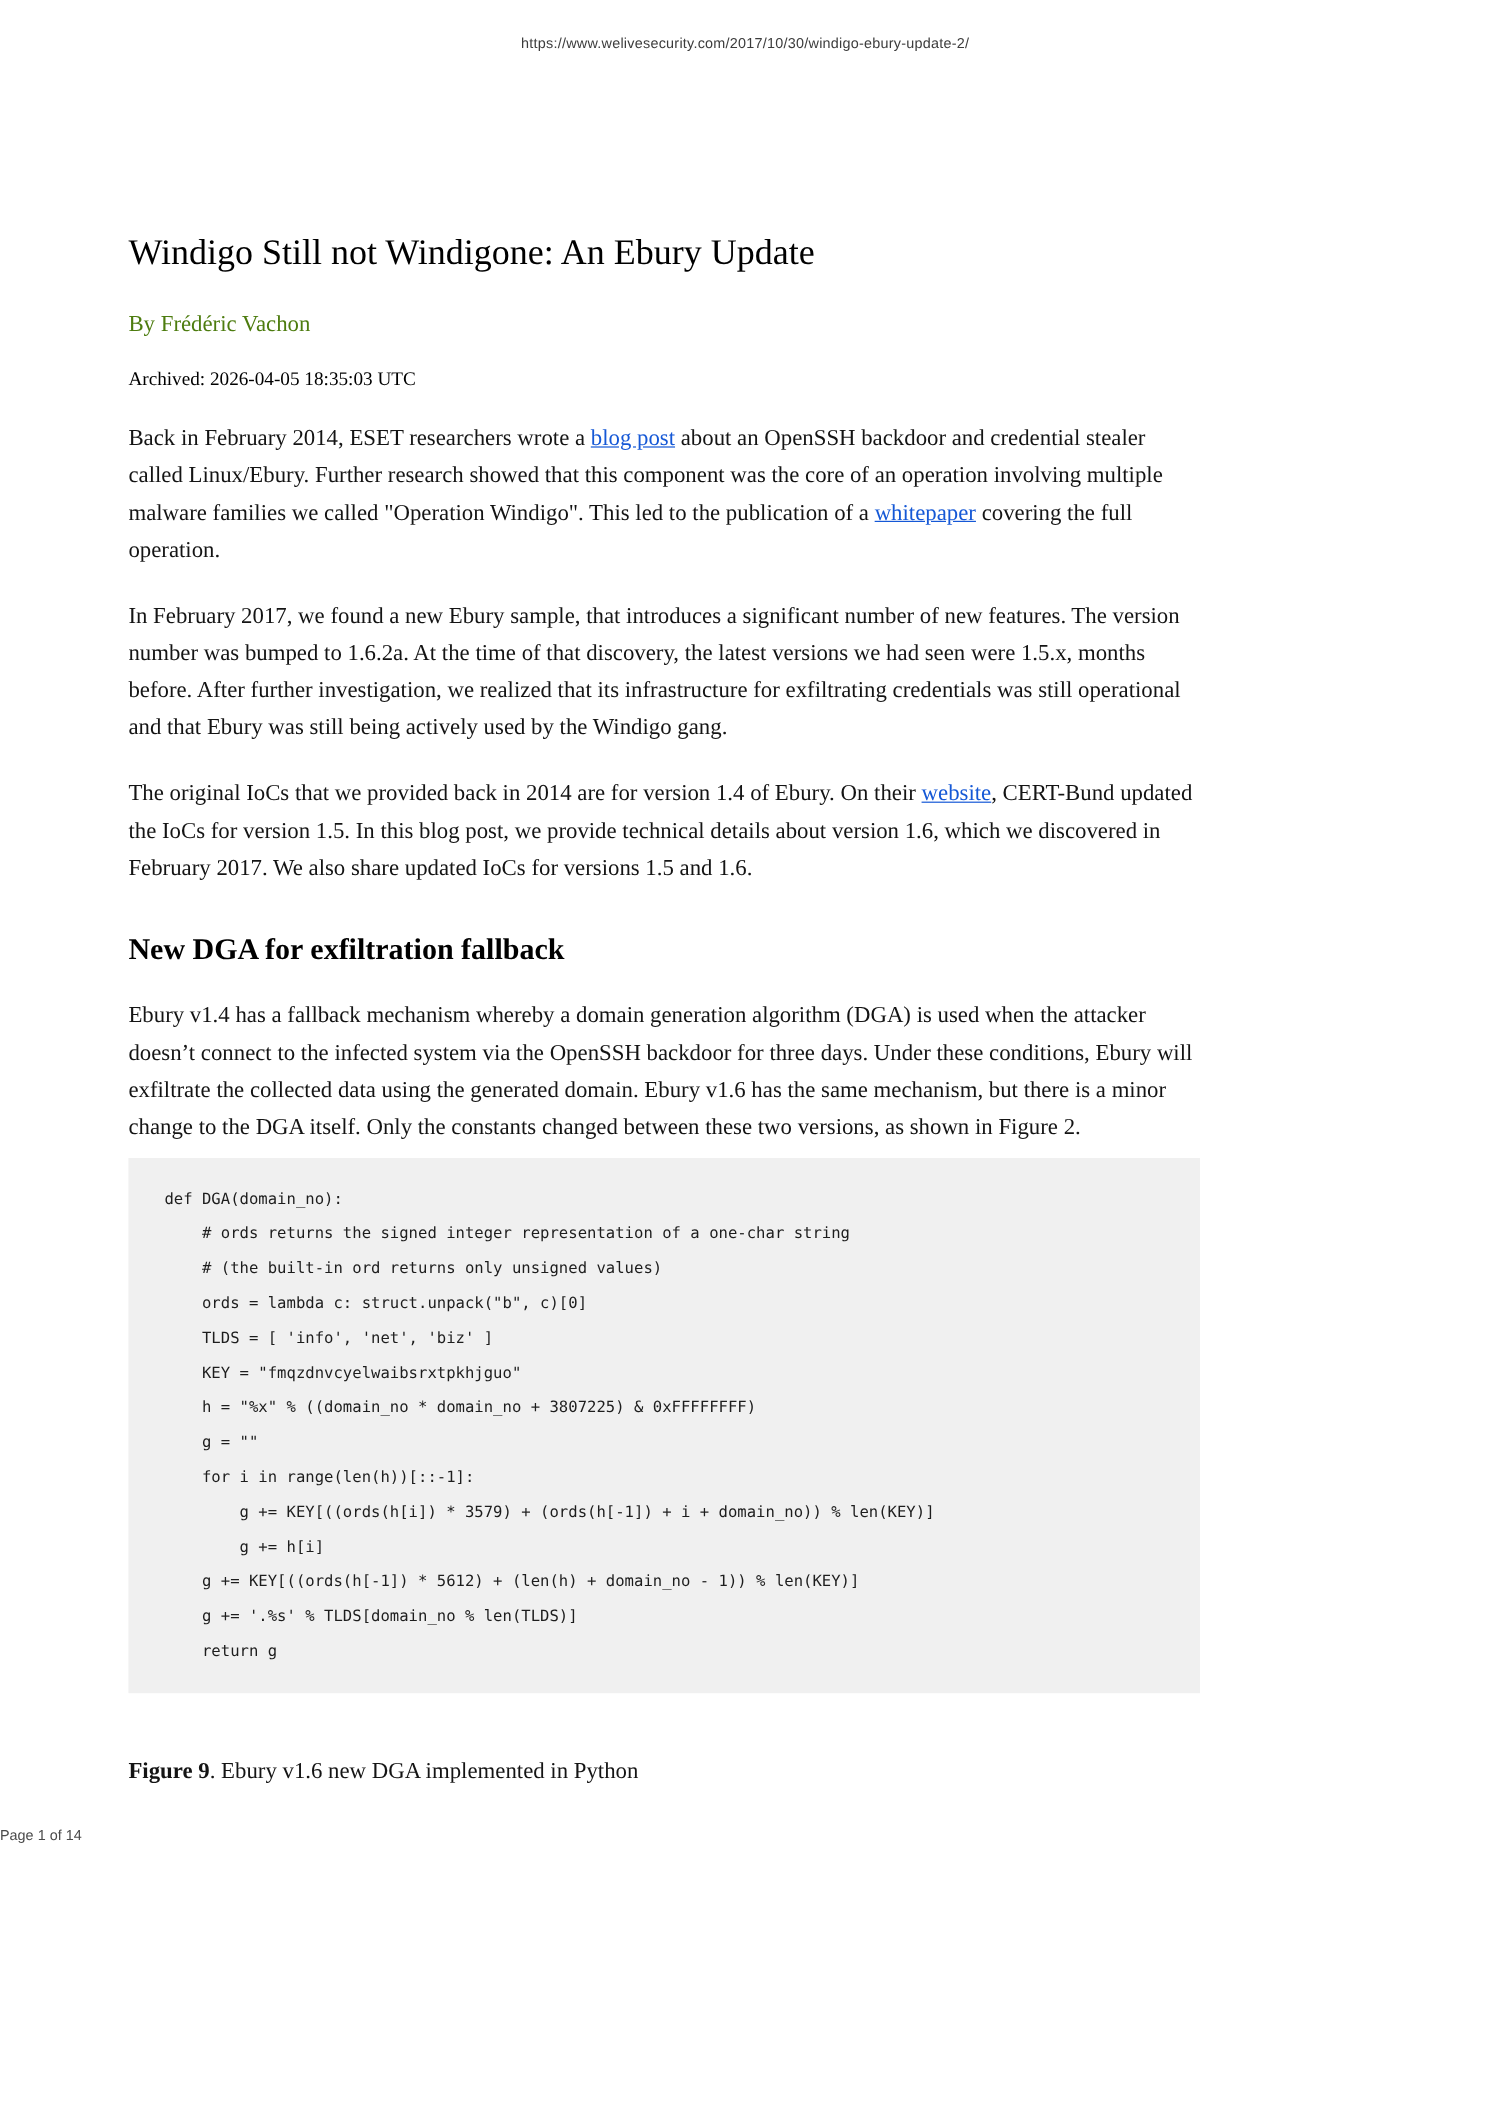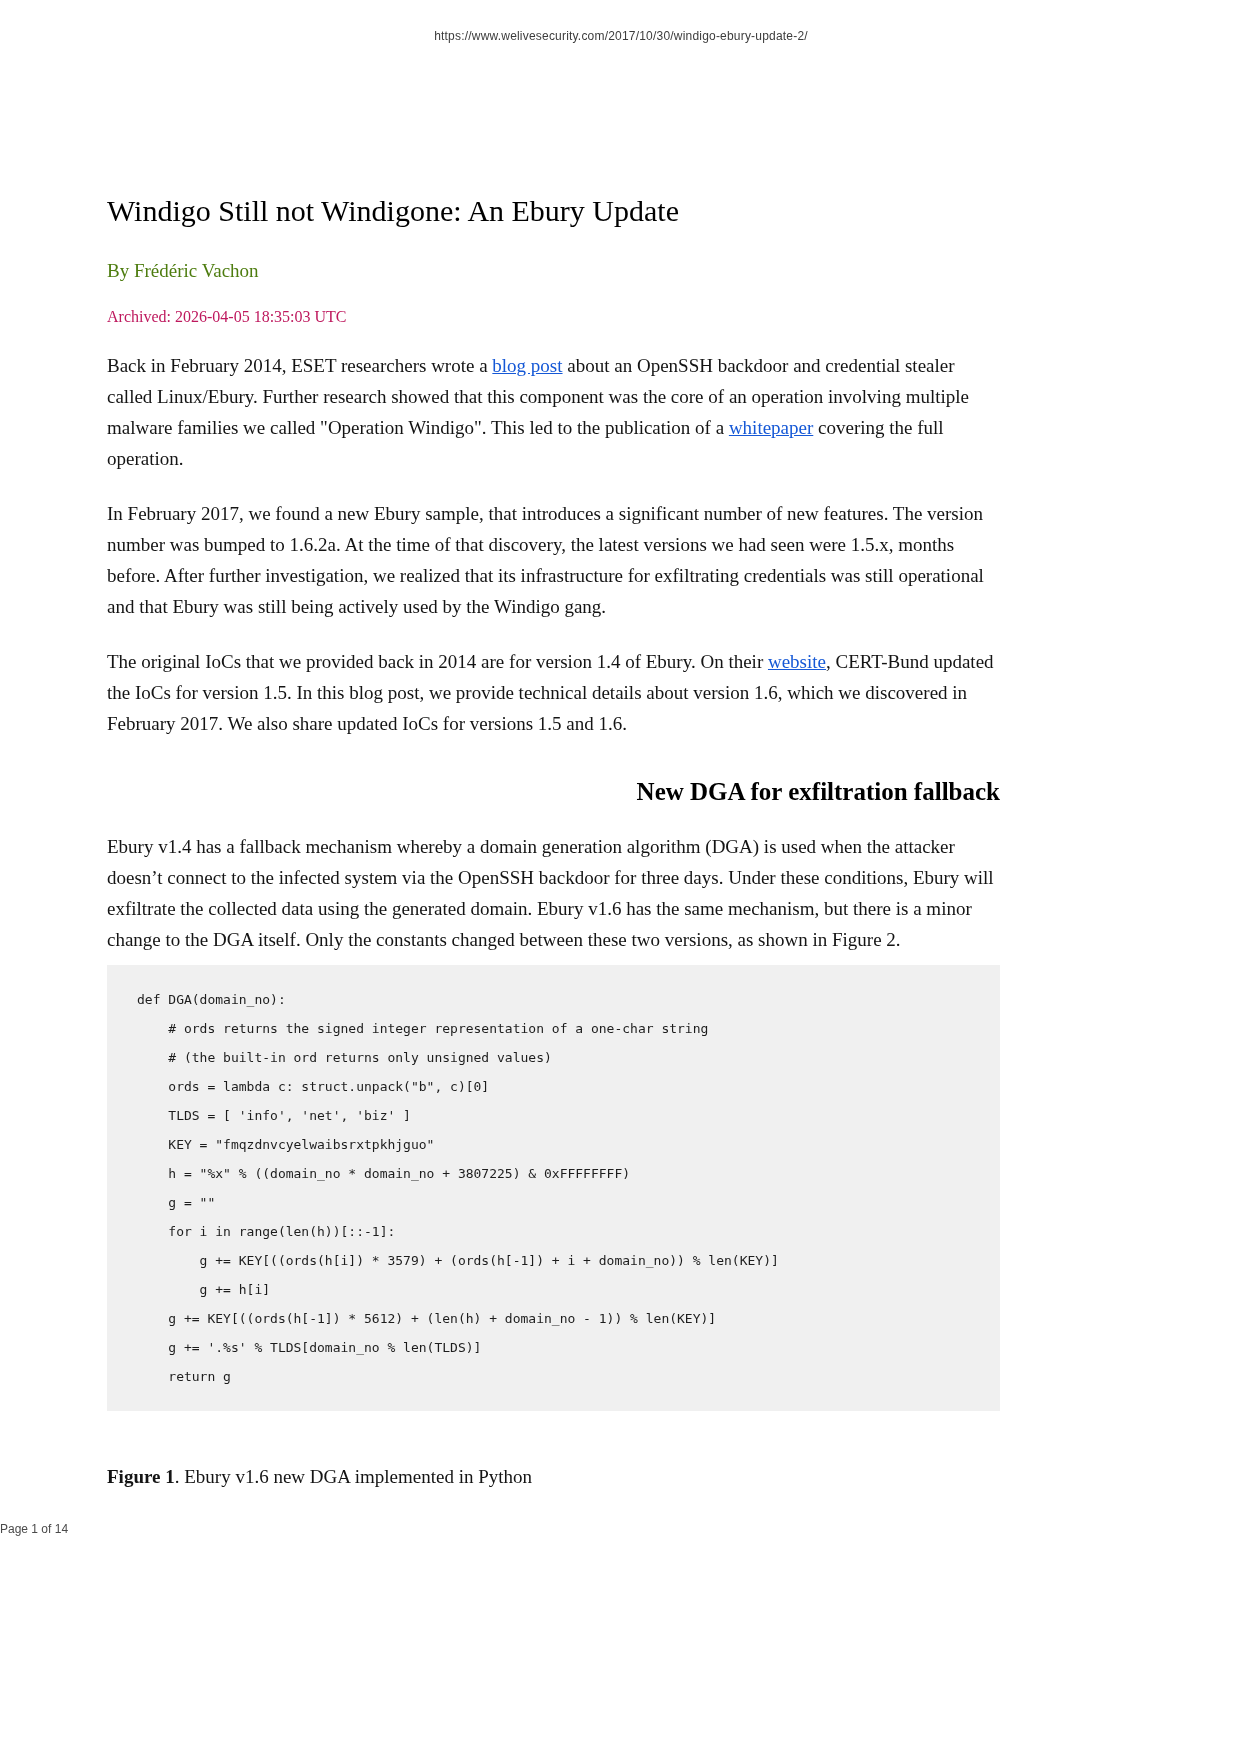--- a/index.html
+++ b/index.html
@@ -38,40 +38,39 @@
     color: #000000;
   }
   .byline {
     margin-top: 31px;
     font-size: 19px;
     color: #4d7c0f;
   }
   .archived {
     margin-top: 26px;
     font-size: 16px;
-    color: #be185d;
+    color: #000000;
   }
   p {
     font-size: 19px;
     line-height: 31px;
     margin: 24px 0 0 0;
     color: #141414;
   }
   a.link {
     color: var(--link, #1558d6);
     text-decoration: underline;
     cursor: pointer;
   }
   h2 {
     font-size: 25px;
     line-height: 30px;
     font-weight: bold;
     margin: 38px 0 4px 0;
     color: #000000;
-    text-align: right;
   }
   .codeblock {
     margin-top: 10px;
     background: var(--code_bg, #f0f0f0);
     padding: 20px 30px;
     width: 100%;
   }
   .codeblock pre {
     margin: 0;
     font-family: "DejaVu Sans Mono", monospace;
@@ -130,16 +129,16 @@
     h = "%x" % ((domain_no * domain_no + 3807225) &amp; 0xFFFFFFFF)
     g = ""
     for i in range(len(h))[::-1]:
         g += KEY[((ords(h[i]) * 3579) + (ords(h[-1]) + i + domain_no)) % len(KEY)]
         g += h[i]
     g += KEY[((ords(h[-1]) * 5612) + (len(h) + domain_no - 1)) % len(KEY)]
     g += '.%s' % TLDS[domain_no % len(TLDS)]
     return g</pre>
   </div>
 
-  <div class="figure-caption"><b>Figure 1</b><span>. Ebury v1.6 new DGA implemented in Python</span></div>
+  <div class="figure-caption"><b>Figure 9</b><span>. Ebury v1.6 new DGA implemented in Python</span></div>
 </div>
 
 <div class="page-footer">Page 1 of 14</div>
 
 </body></html>

